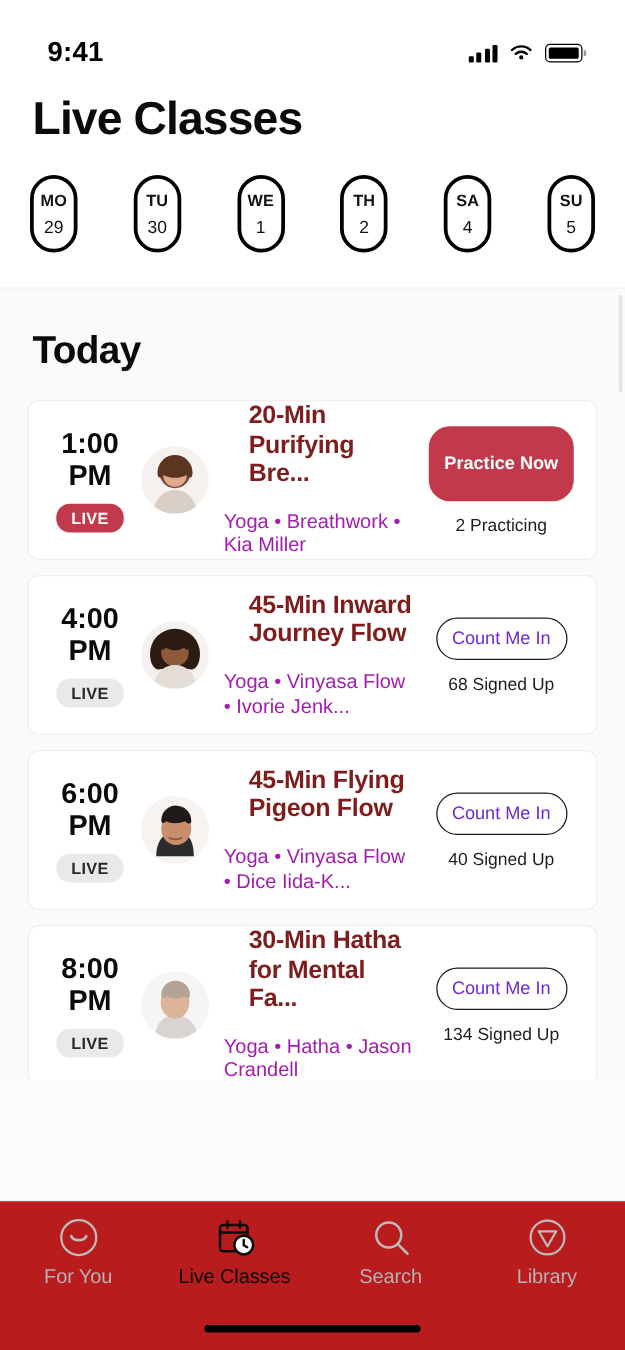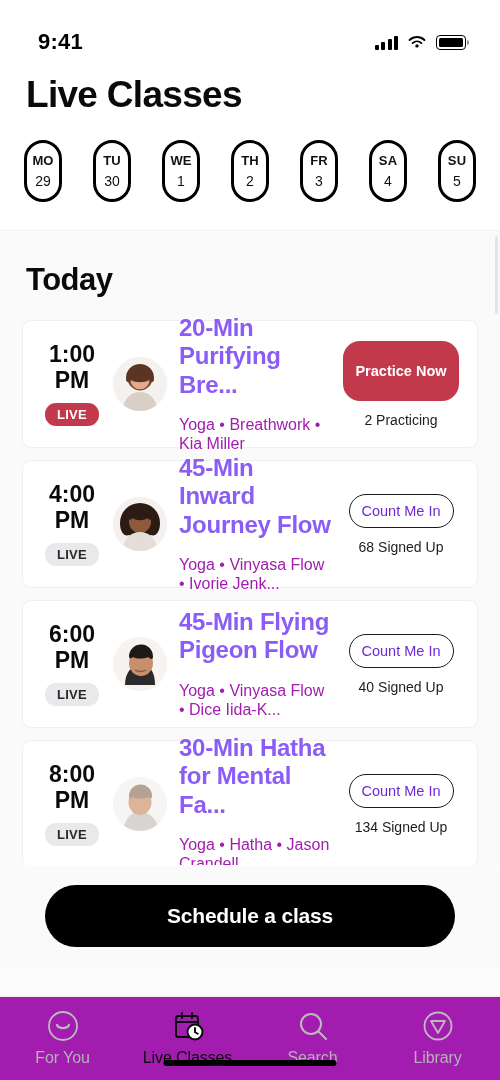--- a/index.html
+++ b/index.html
@@ -93,22 +93,22 @@
 
   .avatar {
     width: 54px; height: 54px; border-radius: 50%; flex: none;
     margin: 0 12px 0 4px; overflow: hidden; position: relative;
     background: #f3f0ee;
   }
   .avatar svg { display: block; width: 100%; height: 100%; }
 
   .card-body { flex: 1 1 auto; min-width: 0; overflow: hidden; }
   .class-title {
-    font-size: 24px; font-weight: 700; line-height: 1.18;
-    color: #8b5cf6; letter-spacing: -.25px;
+    font-size: 20px; font-weight: 700; line-height: 1.18;
+    color: #7f1d1d; letter-spacing: -.25px; margin-left: 20px;
   }
   .class-meta {
     font-size: 16px; line-height: 1.22; color: #a21caf; margin-top: 16px;
   }
   .card-action {
     width: 124px; flex: none; display: flex; flex-direction: column;
     align-items: center; gap: 11px; margin-left: 6px;
   }
   .btn-primary {
     background: #c2394b; color: #fff; border: none; border-radius: 17px;
@@ -129,22 +129,22 @@
   }
   .cta {
     width: 100%; height: 62px; border-radius: 31px; border: none;
     background: #000000; color: #ffffff;
     font-family: inherit; font-size: 21px; font-weight: 700; letter-spacing: -.2px;
     cursor: pointer;
   }
 
   
   .tabbar {
-    position: absolute; left: 0; right: 0; bottom: 0; height: 84px;
-    background: #a21caf; border-top: 1px solid #ededee;
+    position: absolute; left: 0; right: 0; bottom: 0; height: 120px;
+    background: #b91c1c; border-top: 1px solid #ededee;
     display: flex; align-items: flex-start; padding-top: 12px;
   }
   .tab {
     flex: 1; display: flex; flex-direction: column; align-items: center; gap: 6px;
     cursor: pointer;
   }
   .tab svg { display: block; }
   .tab-label { font-size: 16px; color: #b4b2b5; letter-spacing: -.1px; }
   .tab.active .tab-label { color: #0a0a0a; font-weight: 500; }
   .home-ind {
@@ -192,24 +192,20 @@
     </div>
     <div class="day-pill">
       <span class="day-dow">WE</span>
       <span class="day-num">1</span>
     </div>
     <div class="day-pill">
       <span class="day-dow">TH</span>
       <span class="day-num">2</span>
     </div>
     <div class="day-pill">
-      <span class="day-dow">FR</span>
-      <span class="day-num">3</span>
-    </div>
-    <div class="day-pill">
       <span class="day-dow">SA</span>
       <span class="day-num">4</span>
     </div>
     <div class="day-pill">
       <span class="day-dow">SU</span>
       <span class="day-num">5</span>
     </div>
   </div>
   <div class="hdr-divider"></div>
 
@@ -323,23 +319,20 @@
         </div>
         <div class="card-action">
           <button class="btn-outline">Count Me In</button>
           <span class="count">134 Signed Up</span>
         </div>
       </div>
 
     </div>
   </div>
 
-  <div class="cta-wrap">
-    <button class="cta">Schedule a class</button>
-  </div>
 
   <div class="tabbar">
     <div class="tab">
       <svg width="34" height="34" viewBox="0 0 34 34">
         <circle cx="17" cy="17" r="14" fill="none" stroke="#bcbabd" stroke-width="1.8"></circle>
         <path d="M11 16c1.8 4.2 10.2 4.2 12 0" fill="none" stroke="#bcbabd" stroke-width="2.2" stroke-linecap="round"></path>
       </svg>
       <span class="tab-label">For You</span>
     </div>
     <div class="tab active">

